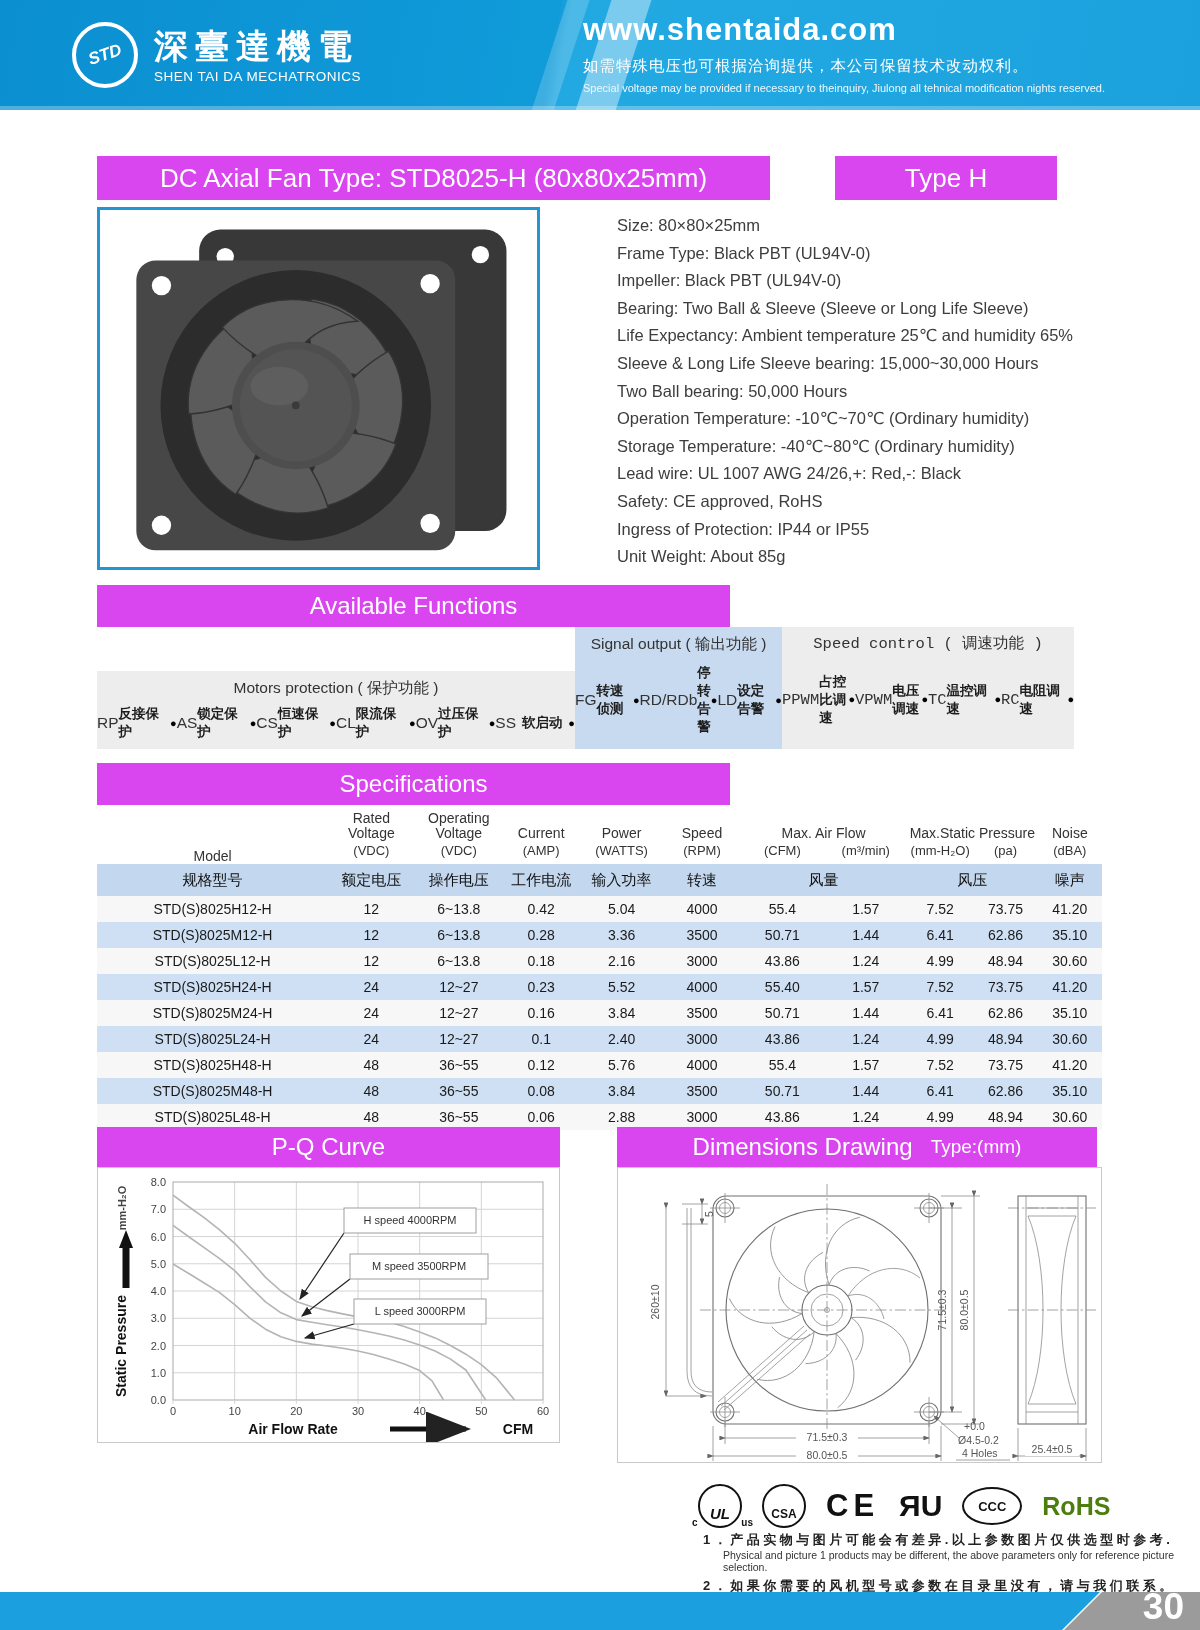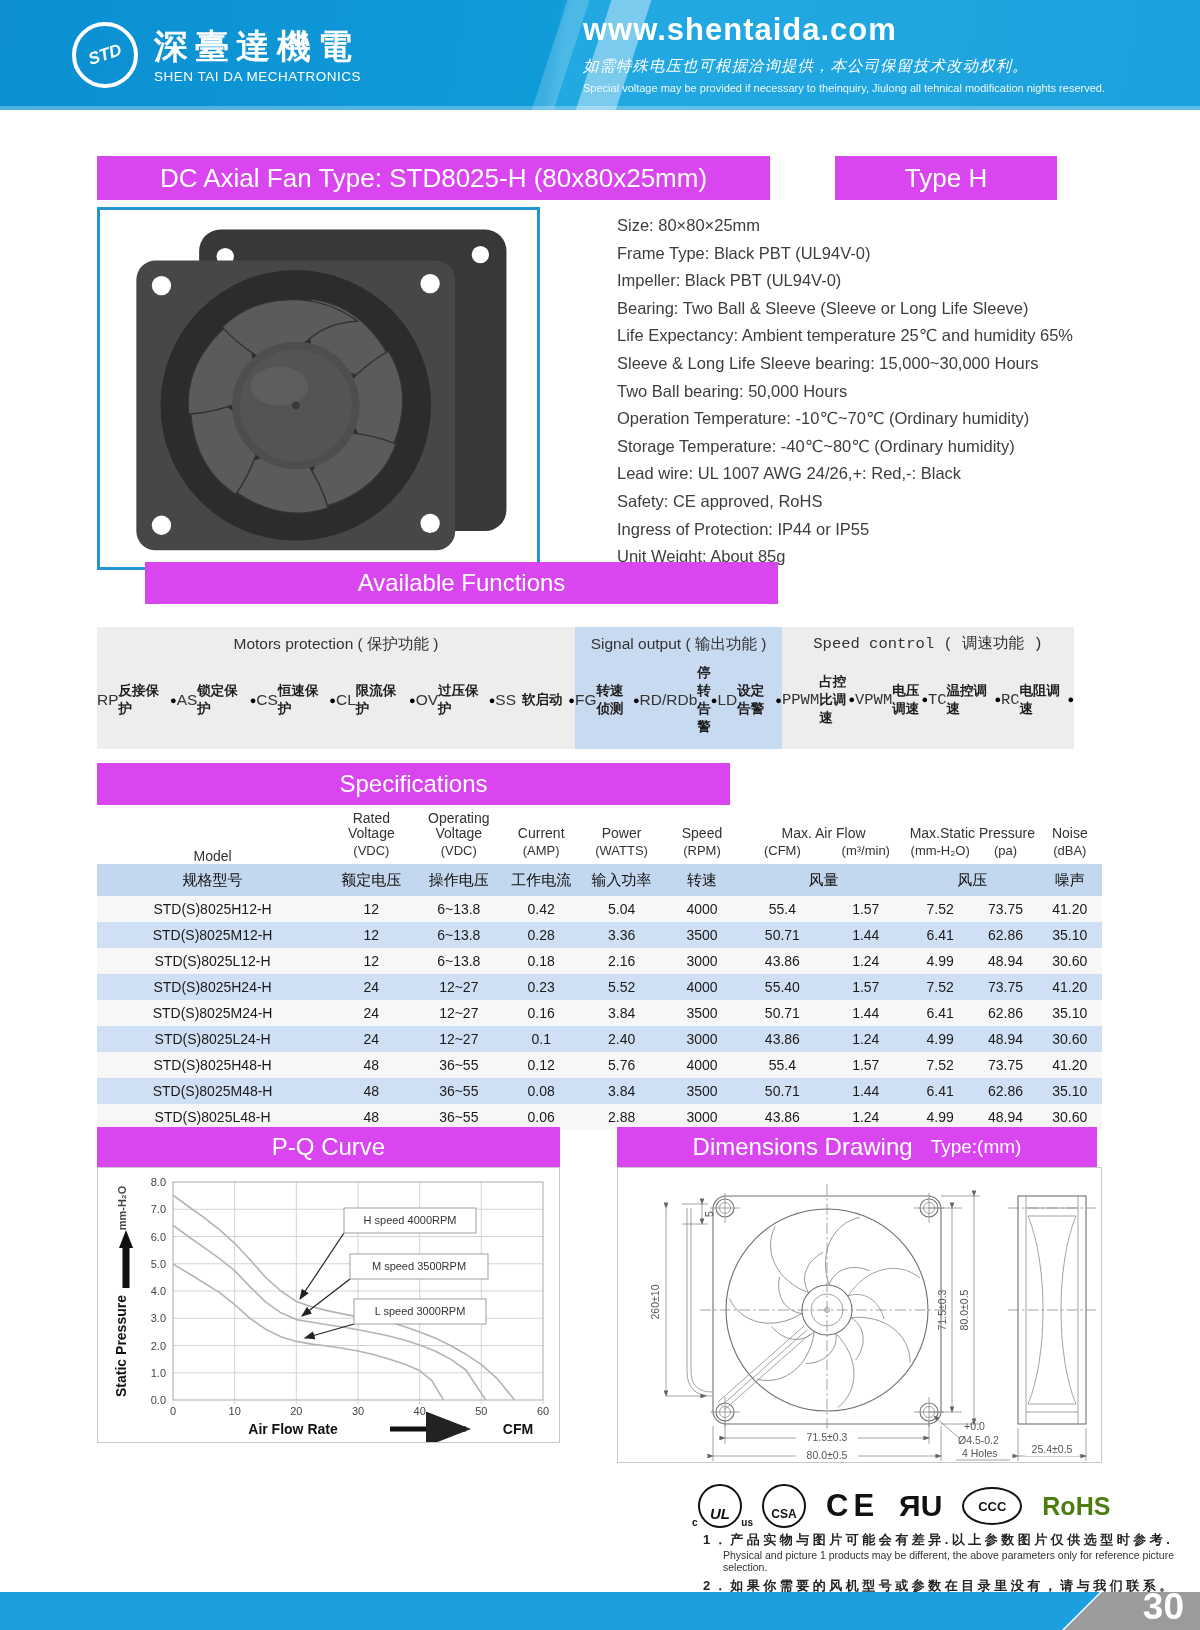--- a/index.html
+++ b/index.html
@@ -15,44 +15,44 @@
   .hdr-bottomline{position:absolute;left:0;bottom:0;width:100%;height:4px;background:rgba(255,255,255,.28);}
   .logo{position:absolute;left:72px;top:22px;display:flex;align-items:center;}
   .logo-badge{width:58px;height:58px;border:4px solid #fff;border-radius:50%;position:relative;
               display:flex;align-items:center;justify-content:center;}
   .logo-badge span{color:#fff;font-style:italic;font-weight:bold;font-size:17px;transform:rotate(-18deg);}
   .logo-text{margin-left:16px;}
   .logo-cn{color:#fff;font-size:34px;font-weight:bold;letter-spacing:7px;line-height:38px;}
   .logo-en{color:#fff;font-size:13.5px;letter-spacing:.5px;margin-top:4px;}
   .hdr-right{position:absolute;left:583px;top:12px;width:600px;}
   .site{color:#fff;font-size:31px;font-weight:600;letter-spacing:1px;}
-  .note-cn{color:#fff;font-size:15.5px;margin-top:8px;letter-spacing:1px;font-style:italic;}
+  .note-cn{color:#fff;font-size:15.5px;margin-top:8px;letter-spacing:1px;}
   .note-en{color:#eef8fe;font-size:11px;margin-top:5px;}
 
   
   .bar{position:absolute;background:#d946ef;color:#fff;font-weight:normal;
        display:flex;align-items:center;justify-content:center;}
   .bar-main{left:97px;top:156px;width:673px;height:44px;font-size:26px;}
   .bar-type{left:835px;top:156px;width:222px;height:44px;font-size:26px;}
-  .bar-fn{left:97px;top:562px;width:633px;height:42px;font-size:24px;margin-left:48px;}
+  .bar-fn{left:97px;top:585px;width:633px;height:42px;font-size:24px;}
   .bar-spec{left:97px;top:763px;width:633px;height:42px;font-size:24px;}
   .bar-pq{left:97px;top:1127px;width:463px;height:40px;font-size:24px;}
   .bar-dims{left:617px;top:1127px;width:480px;height:40px;font-size:24px;gap:18px;}
   .bar-dims .unit{font-size:19px;}
 
   
   .photo-box{position:absolute;left:97px;top:207px;width:443px;height:363px;background:#fff;
              border:3px solid #2196d3;box-sizing:border-box;display:flex;align-items:center;justify-content:center;}
   .spec-list{position:absolute;left:617px;top:212px;width:505px;font-size:16.5px;color:#3d3d3d;}
   .spec-list div{line-height:27.6px;white-space:nowrap;}
 
   
   .fn-table{position:absolute;left:97px;top:627px;width:1005px;height:122px;display:flex;}
   .fn-block{display:flex;flex-direction:column;box-sizing:border-box;}
-  .fn-b1{width:478px;background:#ededed;}
+  .fn-b1{width:478px;background:#ededed;margin-top:44px;}
   .fn-b2{width:207px;background:#c8daf0;}
   .fn-b3{width:292px;background:#ededed;font-family:Liberation Mono, monospace;}
   .fn-title{height:32px;line-height:34px;text-align:center;font-size:15.5px;color:#333;}
   .fn-cols{flex:1;display:flex;}
   .fn-col{flex:1;display:flex;flex-direction:row;align-items:center;justify-content:space-between;
           padding:2px 0 10px;}
   .fn-code{font-size:15.5px;color:#333;}
   .fn-cn{font-size:13.5px;font-weight:600;color:#1d1d1d;}
   .fn-dot{font-size:11px;color:#000;}
 

